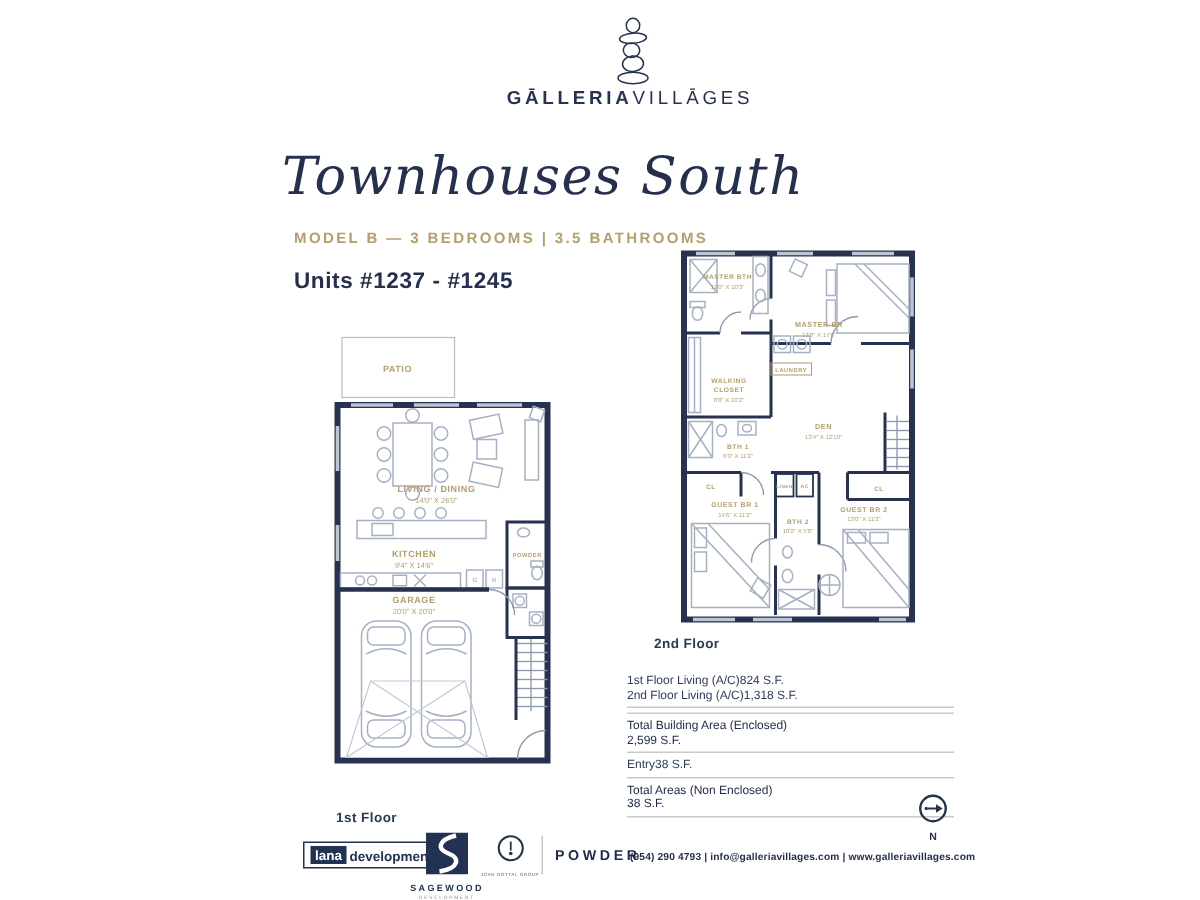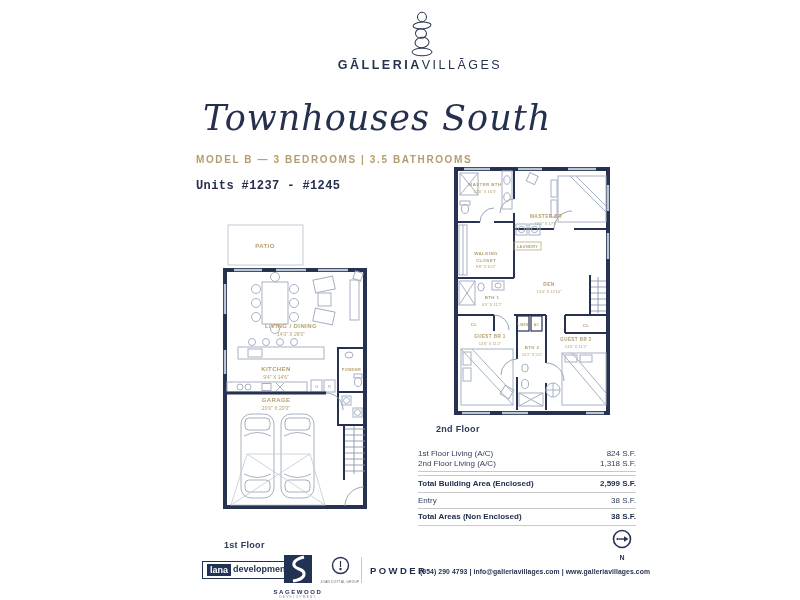--- a/index.html
+++ b/index.html
@@ -6,33 +6,33 @@
   #page{position:relative;width:800px;height:600px;background:#fff;overflow:hidden;
         font-family:"Liberation Sans",sans-serif;color:#26324f;}
   .abs{position:absolute;}
   
   .brand{width:220px;text-align:center;font-size:12.5px;letter-spacing:2.5px;color:#26324f;}
   .brand b{font-weight:800;}
   .brand span.light{font-weight:300;}
   .script-title{font-family:"DejaVu Serif",serif;font-style:italic;font-size:35px;
         color:#25304e;letter-spacing:1px;}
   .model-line{color:#b49e6c;font-weight:bold;font-size:10px;letter-spacing:1.6px;}
-  .units-line{color:#25304e;font-weight:bold;font-size:12px;letter-spacing:.4px;font-family:Liberation Mono, monospace;}
+  .units-line{color:#25304e;font-weight:bold;font-size:15px;letter-spacing:.4px;}
   
   svg text{font-family:"Liberation Sans",sans-serif;}
   .rlbl{fill:#b49e6c;font-weight:bold;letter-spacing:.4px;}
   .rdim{fill:#b49e6c;}
   .floor-caption{font-size:9px;font-weight:bold;color:#2c3a57;letter-spacing:.3px;}
   
   .areas{width:218px;font-size:8px;color:#2e3c5c;}
-  .arearow{display:flex;justify-content:space-between;line-height:9.5px;gap:11px;}
-  .arearow.bold{font-weight:bold;color:#222f4e;}
+  .arearow{display:flex;line-height:9.5px;}
+  .arearow.bold{font-weight:normal;color:#222f4e;flex-direction:column;}
   .aline{border-top:1px solid #c9c9c9;margin:3px 0;}
   
-  .lana{display:flex;align-items:flex-start;border:1px solid #223253;padding:2px 4px;background:#fff;}
+  .lana{display:flex;align-items:flex-end;border:1px solid #223253;padding:2px 4px;background:#fff;}
   .lana .box{background:#223253;color:#fff;font-weight:bold;font-size:9px;padding:1px 3px;margin-right:2px;}
   .lana .rest{color:#223253;font-weight:bold;font-size:9px;}
   .sagewood{width:64px;text-align:center;}
   .sagewood .name{font-size:6px;font-weight:bold;letter-spacing:1.6px;color:#223253;margin-top:2px;}
   .sagewood .sub{font-size:3.2px;letter-spacing:1.2px;color:#8a8f9c;}
   .grouplogo{width:44px;text-align:center;}
   .grouplogo .gname{font-size:3px;letter-spacing:.4px;color:#5a607а;color:#5a6070;margin-top:1px;}
   .vdiv{width:1px;height:26px;background:#c4c8d2;}
   .compass-text{font-size:9.5px;font-weight:600;letter-spacing:2.4px;color:#1c2b4c;}
   .contact{font-size:6.8px;font-weight:bold;color:#1f2b4d;letter-spacing:.1px;}
@@ -49,21 +49,21 @@
       <ellipse cx="20" cy="14.5" rx="9" ry="3.4" transform="rotate(-4 20 14.5)"></ellipse>
       <ellipse cx="19" cy="22.5" rx="5.5" ry="4.8" transform="rotate(6 19 22.5)"></ellipse>
       <ellipse cx="20" cy="31.5" rx="7" ry="5.2" transform="rotate(-5 20 31.5)"></ellipse>
       <ellipse cx="20" cy="41" rx="10" ry="3.8"></ellipse>
     </g>
   </svg>
   <div class="abs brand" style="left:310px;top:58px">
     <b>GĀLLERIA</b><span class="light">VILLĀGES</span>
   </div>
 
-  <div class="abs script-title" style="left:203px;top:98px">Townhouses South</div>
+  <div class="abs script-title" style="left:188px;top:98px">Townhouses South</div>
   <div class="abs model-line" style="left:196px;top:154px">MODEL B — 3 BEDROOMS | 3.5 BATHROOMS</div>
   <div class="abs units-line" style="left:196px;top:179px">Units #1237 - #1245</div>
 
   <svg class="abs" style="left:214px;top:222px" width="156" height="292" viewBox="0 0 156 292">
 
     <rect x="14" y="3" width="75" height="40" fill="none" stroke="#b6bdca" stroke-width="0.8"></rect>
     <text class="rlbl" x="51" y="26" font-size="6" text-anchor="middle">PATIO</text>
 
     <rect x="11" y="48" width="140" height="237" fill="#fff" stroke="#26324f" stroke-width="4"></rect>
 

